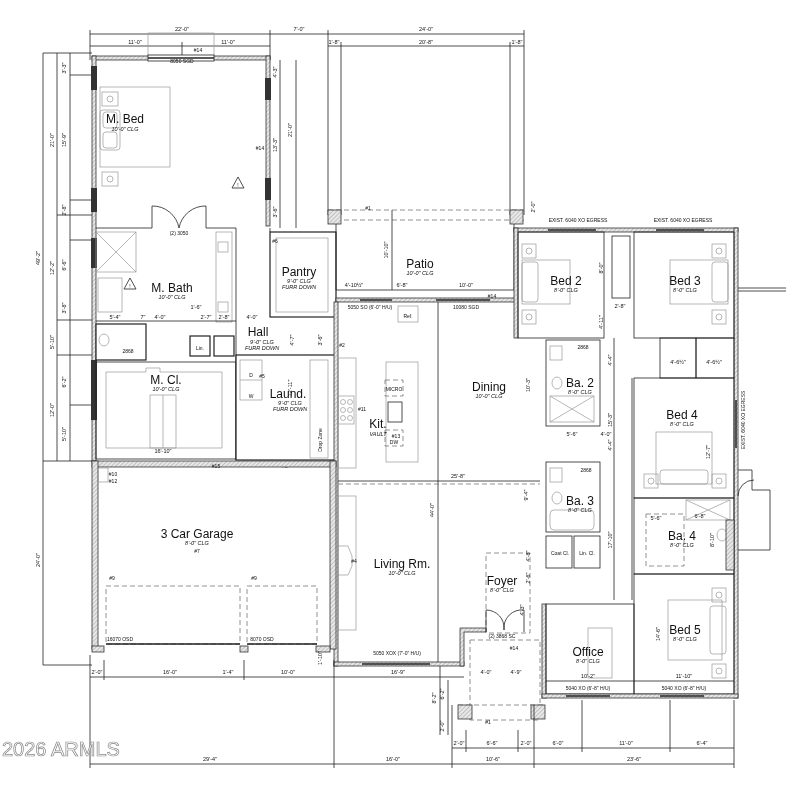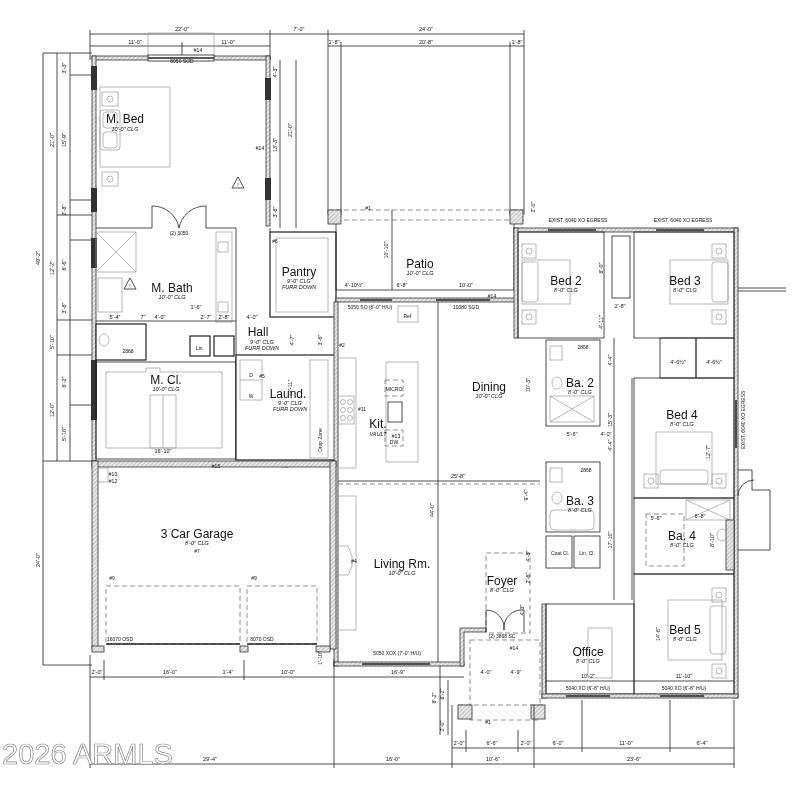--- a/index.html
+++ b/index.html
@@ -9,21 +9,21 @@
   .room.big{font-size:12px;}
   .sub{font-family:"Liberation Sans",sans-serif;font-size:5.5px;font-style:italic;fill:#111;text-anchor:middle;}
   .dim{font-family:"Liberation Sans",sans-serif;font-size:5.5px;fill:#111;text-anchor:middle;}
   .note{font-family:"Liberation Sans",sans-serif;font-size:5px;fill:#111;text-anchor:middle;}
   .wall{fill:#fff;stroke:#222;stroke-width:1.2;}
   .hatch{fill:url(#hatch);stroke:#333;stroke-width:0.8;}
   .thin{fill:none;stroke:#222;stroke-width:0.8;}
   .dimline{fill:none;stroke:#222;stroke-width:0.8;}
   .dash{fill:none;stroke:#777;stroke-width:0.8;stroke-dasharray:5 3;}
   .light{fill:none;stroke:#999;stroke-width:0.7;}
-  .watermark{position:absolute;left:2px;top:738px;font-family:"Liberation Sans",sans-serif;font-size:29px;color:#fff;-webkit-text-stroke:0.7px #888;letter-spacing:0px;text-align:center;}
+  .watermark{position:absolute;left:2px;top:738px;font-family:"Liberation Sans",sans-serif;font-size:20px;color:#fff;-webkit-text-stroke:0.7px #888;letter-spacing:0px;text-align:center;}
 </style>
 </head>
 <body>
 
 <svg width="800" height="790" viewBox="0 0 800 790">
   <defs>
     <pattern id="hatch" width="3" height="3" patternUnits="userSpaceOnUse" patternTransform="rotate(45)">
       <rect width="3" height="3" fill="#e8e8e8"></rect>
       <line x1="0" y1="0" x2="0" y2="3" stroke="#888" stroke-width="0.8"></line>
     </pattern>

